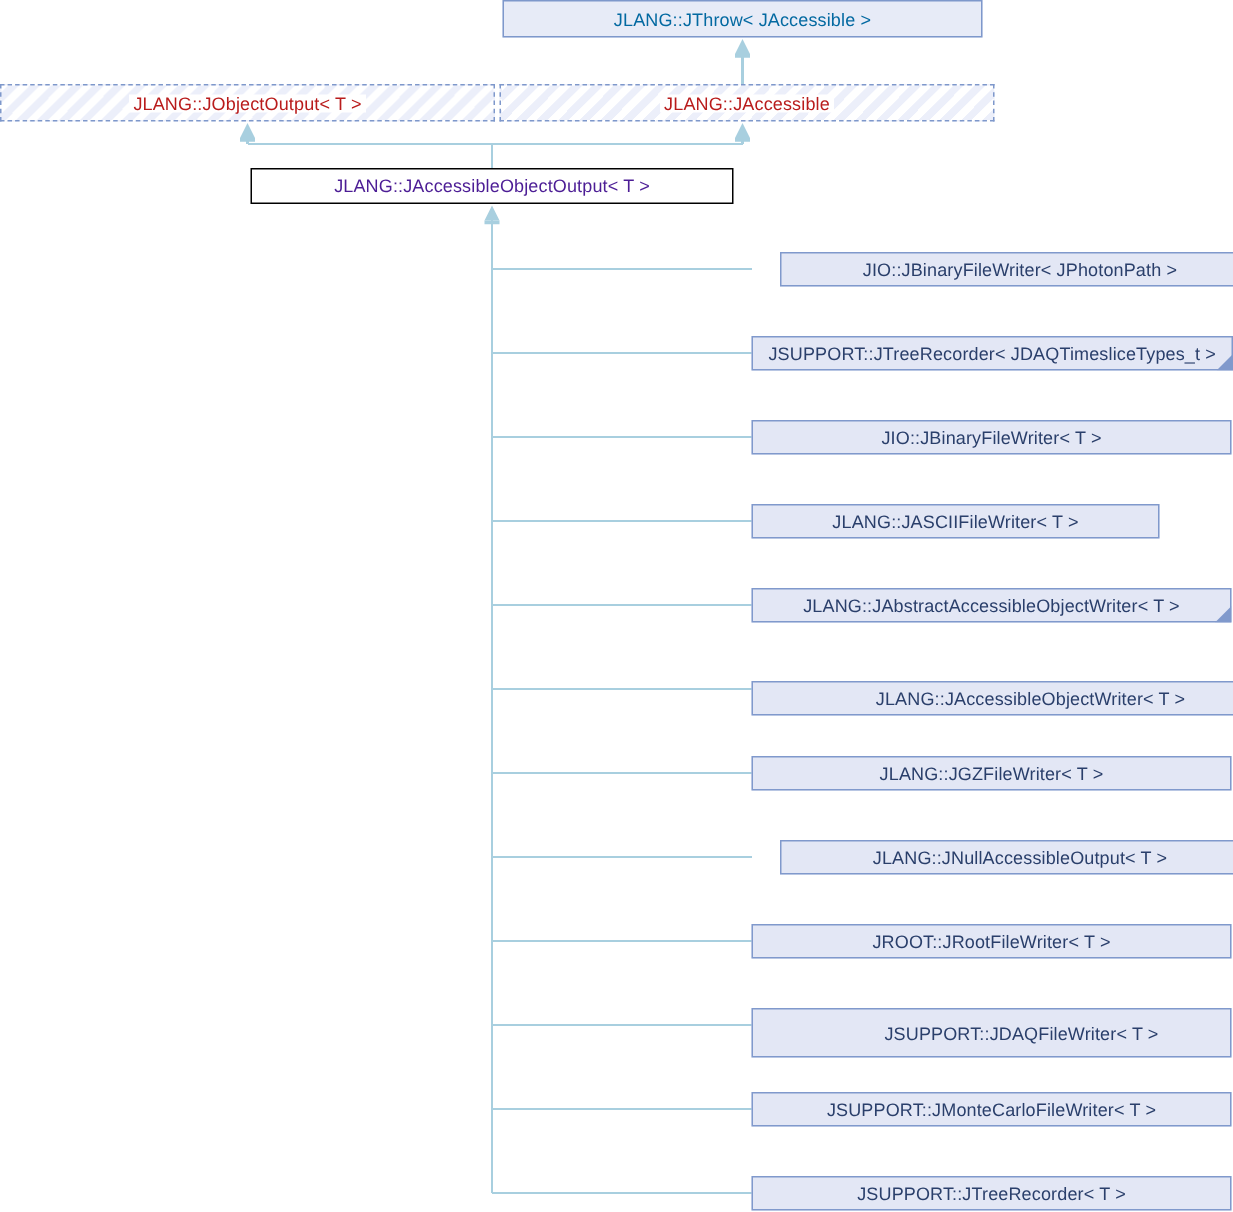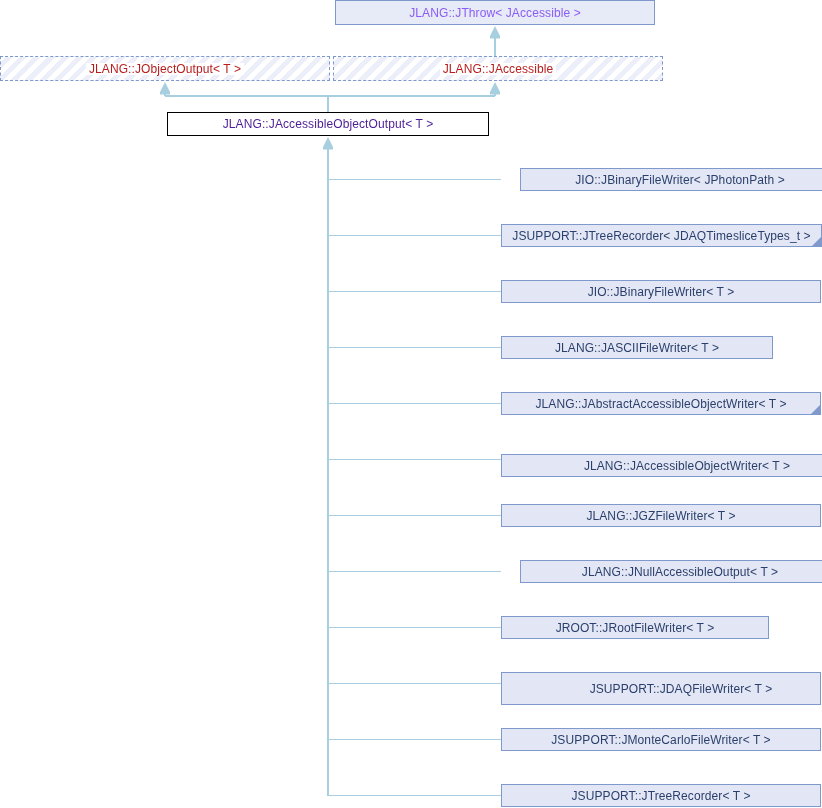--- a/index.html
+++ b/index.html
@@ -40,21 +40,21 @@
   
   .node.normal {
     background: #e3e7f5;
     border: 1px solid #8099cc;
     color: #2a3f6b;
   }
   
   .node.root {
     background: #e7ebf7;
     border: 1px solid #7e98cb;
-    color: #8b5cf6;
+    color: #0369a1;
   }
   
   .node.current {
     background: #ffffff;
     border: 1.5px solid #000000;
     color: #4c1d95;
   }
   
   .node.abstract {
     border: 1px dashed #7e98cb;
@@ -166,21 +166,21 @@
       <div class="node normal" style="left: 501px; top: 454px; width: 372px; height: 23px;">
         <span class="lbl">JLANG::JAccessibleObjectWriter&lt; T &gt;</span>
         <span class="fold"></span>
       </div>
       <div class="node normal" style="left: 501px; top: 504px; width: 320px; height: 23px;">
         <span class="lbl">JLANG::JGZFileWriter&lt; T &gt;</span>
       </div>
       <div class="node normal" style="left: 520px; top: 560px; width: 320px; height: 23px;">
         <span class="lbl">JLANG::JNullAccessibleOutput&lt; T &gt;</span>
       </div>
-      <div class="node normal" style="left: 501px; top: 616px; width: 268px; height: 23px; text-align: center;">
+      <div class="node normal" style="left: 501px; top: 616px; width: 320px; height: 23px; text-align: center;">
         <span class="lbl">JROOT::JRootFileWriter&lt; T &gt;</span>
       </div>
       <div class="node normal" style="left: 501px; top: 672px; width: 320px; height: 33px; padding-left: 40px;">
         <span class="lbl">JSUPPORT::JDAQFileWriter&lt; T &gt;</span>
       </div>
       <div class="node normal" style="left: 501px; top: 728px; width: 320px; height: 23px;">
         <span class="lbl">JSUPPORT::JMonteCarloFileWriter&lt; T &gt;</span>
       </div>
       <div class="node normal" style="left: 501px; top: 784px; width: 320px; height: 23px;">
         <span class="lbl">JSUPPORT::JTreeRecorder&lt; T &gt;</span>

